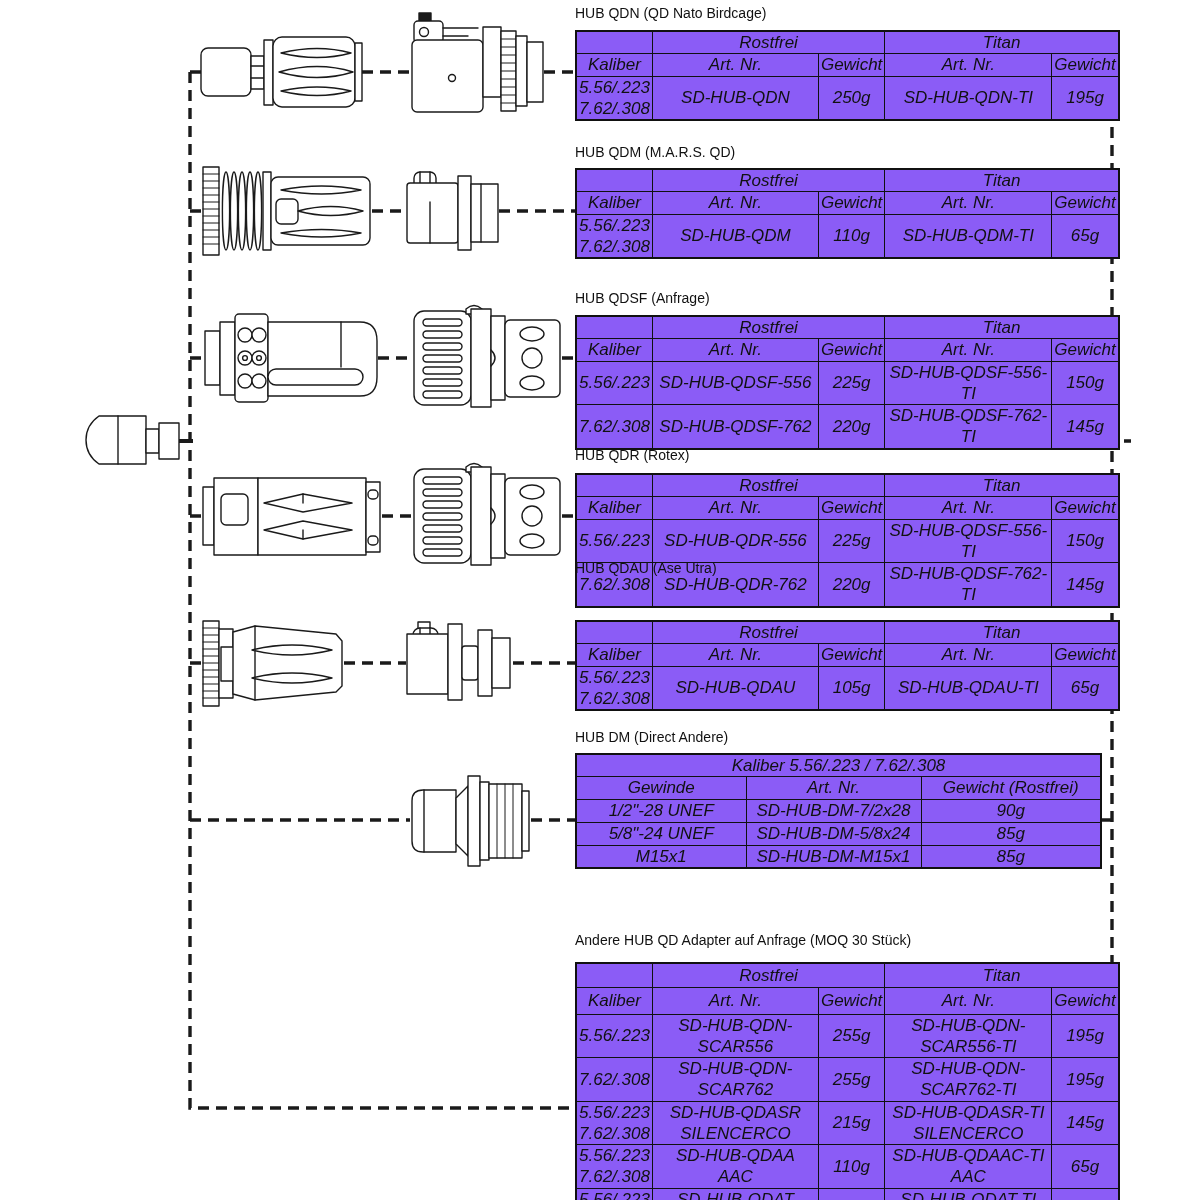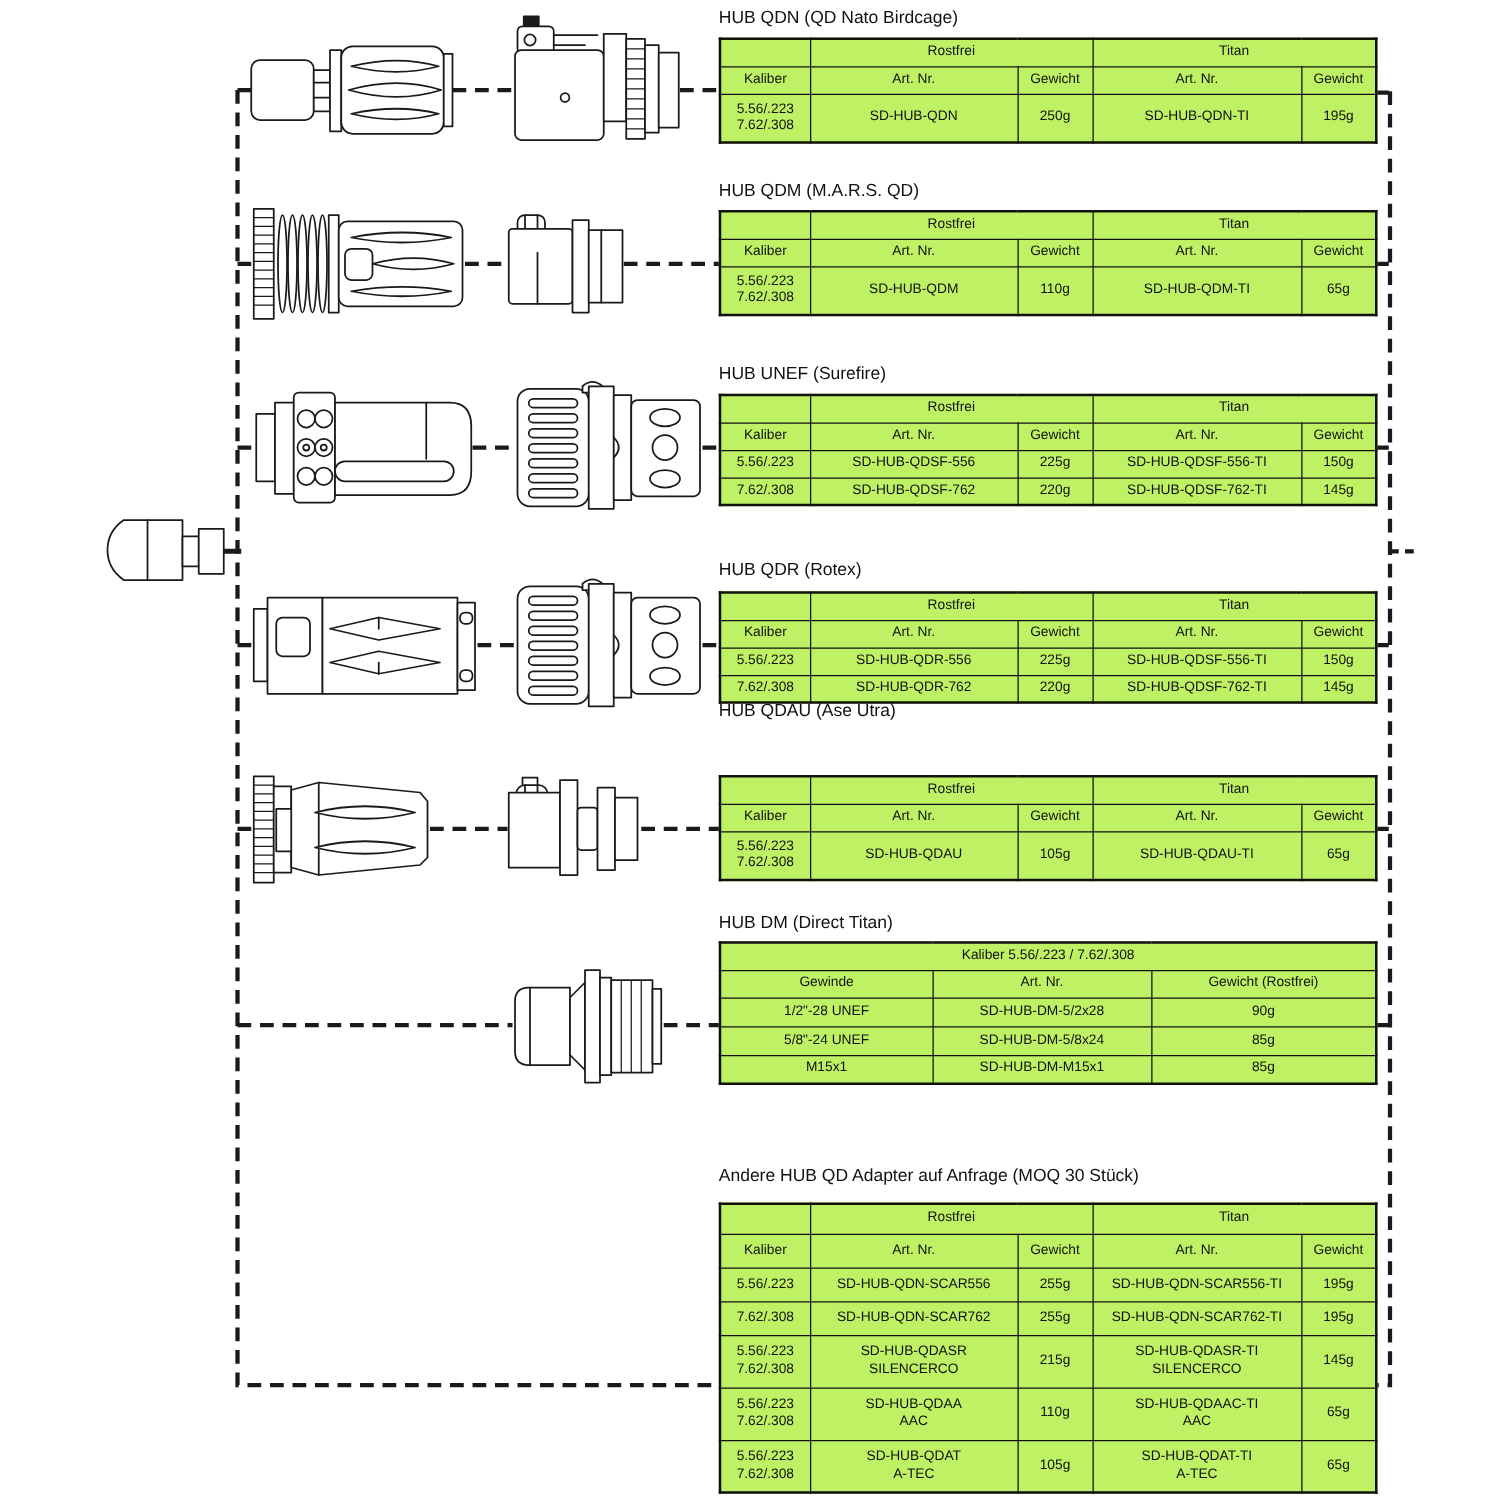--- a/index.html
+++ b/index.html
@@ -1,21 +1,21 @@
 <!DOCTYPE html>
 <html><head>
 <meta charset="utf-8">
 <style>
   html,body{margin:0;padding:0;background:#fff;}
   #canvas{position:relative;width:1200px;height:1200px;background:#ffffff;overflow:hidden;
           font-family:"Liberation Sans",sans-serif;color:#111;}
   #art{position:absolute;left:0;top:0;}
   .sec-title{position:absolute;left:575px;font-size:14px;line-height:17px;color:#111;white-space:nowrap;}
-  table.t{position:absolute;left:575px;border-collapse:collapse;table-layout:fixed;background:#bef264;
-          font-size:11px;line-height:1.25;color:#111;border:2px solid #111;}
+  table.t{position:absolute;left:575px;border-collapse:collapse;table-layout:fixed;background:#8b5cf6;
+          font-size:17px;line-height:1.25;color:#111;border:2px solid #111;font-style:italic;}
   table.t td{border:1.6px solid #111;text-align:center;vertical-align:middle;
              white-space:pre-line;padding:0 2px;overflow:hidden;}
   .rh22{height:22px}.rh23{height:23px}.rh24{height:24px}.rh27{height:27px}.rh39{height:39px}.rh42{height:42px}
   .cK{width:72px}.cA1{width:166px}.cG1{width:60px}.cA2{width:167px}.cG2{width:60px}
   .cD1{width:170px}.cD2{width:175px}.cD3{width:180px}
 </style>
 </head>
 <body>
 
 <div id="canvas">
@@ -236,21 +236,21 @@
       <td>5.56/.223
 7.62/.308</td>
       <td>SD-HUB-QDM</td>
       <td>110g</td>
       <td>SD-HUB-QDM-TI</td>
       <td>65g</td>
     </tr>
   </tbody>
     </table>
 
-  <div class="sec-title" style="top:290px">HUB UNEF (Surefire)</div>
+  <div class="sec-title" style="top:290px">HUB QDSF (Anfrage)</div>
   <table class="t" style="top:315px">
     <colgroup>
         <col class="cK">
         <col class="cA1">
         <col class="cG1">
         <col class="cA2">
         <col class="cG2">
       </colgroup>
     <tbody>
         <tr class="rh22">
@@ -347,39 +347,39 @@
       <td>5.56/.223
 7.62/.308</td>
       <td>SD-HUB-QDAU</td>
       <td>105g</td>
       <td>SD-HUB-QDAU-TI</td>
       <td>65g</td>
     </tr>
   </tbody>
     </table>
 
-  <div class="sec-title" style="top:729px">HUB DM (Direct Titan)</div>
+  <div class="sec-title" style="top:729px">HUB DM (Direct Andere)</div>
   <table class="t" style="top:753px">
     <colgroup>
         <col class="cD1">
         <col class="cD2">
         <col class="cD3">
       </colgroup>
     <tbody>
         <tr class="rh22">
       <td colspan="3">Kaliber 5.56/.223 / 7.62/.308</td>
     </tr>
     <tr class="rh22">
       <td>Gewinde</td>
       <td>Art. Nr.</td>
       <td>Gewicht (Rostfrei)</td>
     </tr>
     <tr class="rh23">
       <td>1/2"-28 UNEF</td>
-      <td>SD-HUB-DM-5/2x28</td>
+      <td>SD-HUB-DM-7/2x28</td>
       <td>90g</td>
     </tr>
     <tr class="rh23">
       <td>5/8"-24 UNEF</td>
       <td>SD-HUB-DM-5/8x24</td>
       <td>85g</td>
     </tr>
     <tr class="rh23">
       <td>M15x1</td>
       <td>SD-HUB-DM-M15x1</td>

